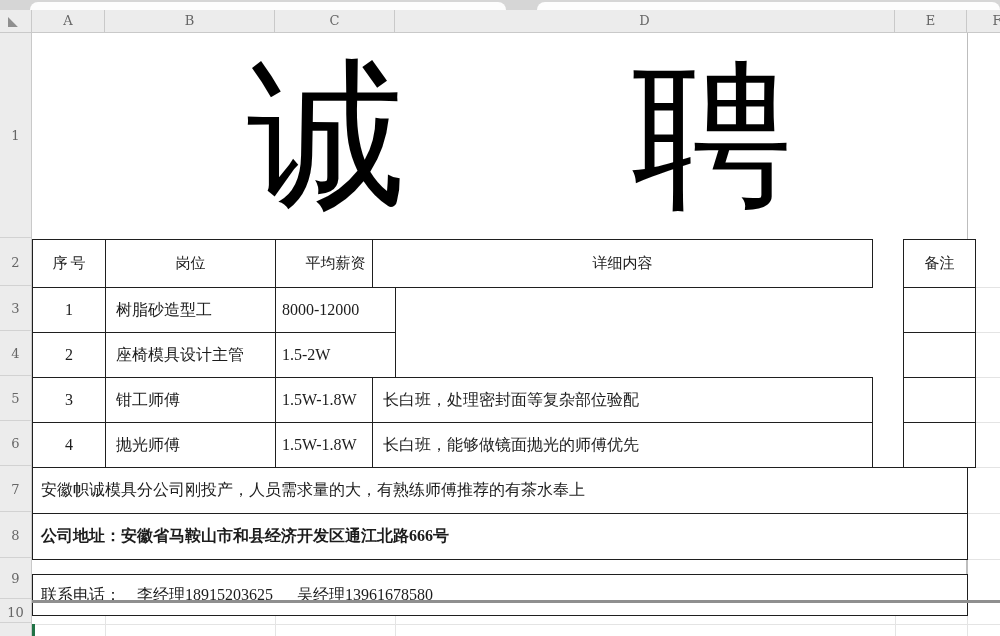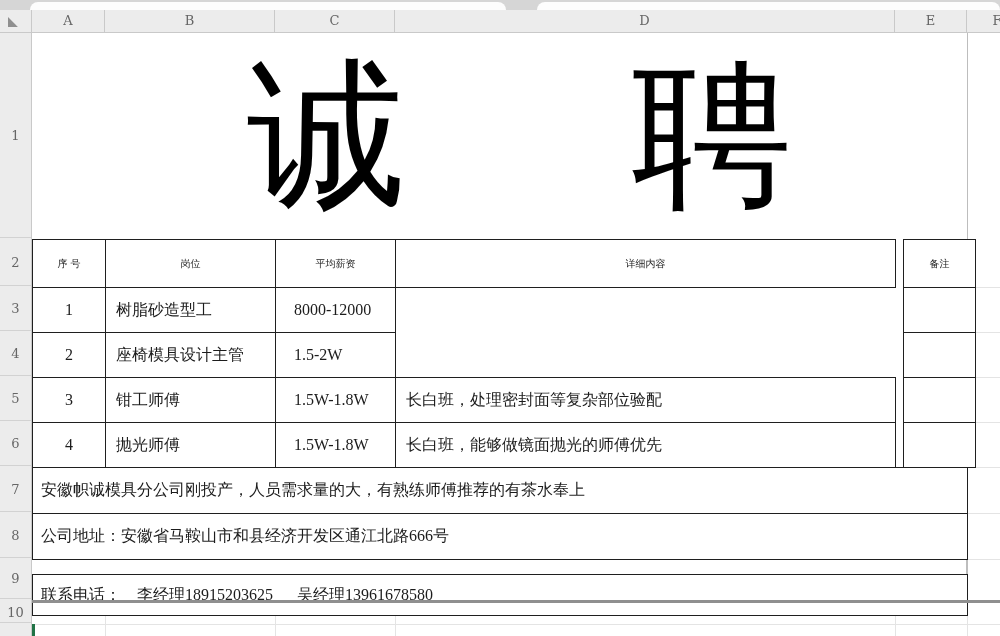--- a/index.html
+++ b/index.html
@@ -44,33 +44,33 @@
                 display:flex; align-items:center; justify-content:center; column-gap:225px;
                 padding-left:40px; }
   #title-cell span { font-size:160px; line-height:1; color:#000; }
 
   
   .cell { position:absolute; background:#fff; border:1.2px solid #1f1f1f;
           display:flex; align-items:center; color:#1c1c1c; font-size:16px; overflow:hidden;
           white-space:pre; }
   .c-no   { left:32px;  width:74px;  justify-content:center; }
   .c-pos  { left:105px; width:171px; padding-left:10px; }
-  .c-sal  { left:275px; width:121px; padding-left:18px; }
-  .c-det  { left:395px; width:501px; padding-left:10px; }
+  .c-sal  { left:275px; width:121px; padding-left:6px; }
+  .c-det  { left:372px; width:501px; padding-left:10px; }
   .c-note { left:895px; width:73px;  justify-content:center;margin-left:8px; }
   .c-full { left:32px;  width:936px; padding-left:8px; }
   .r2 { top:239px; height:49px; }
   .r3 { top:287px; height:46px; }
   .r4 { top:332px; height:46px; }
   .r5 { top:377px; height:46px; }
   .r6 { top:422px; height:46px; }
   .r7 { top:467px; height:47px; }
-  .r8 { top:513px; height:47px; }
+  .r8 { top:513px; height:47px;font-weight:bold; }
   .r9 { top:574px; height:42px; }
-  .hdr { justify-content:center; padding-left:0; font-size:10px; }
+  .hdr { justify-content:center; padding-left:0; font-size:15px; }
   .hdr.sp { letter-spacing:3px; padding-left:3px; }
 
   
   #sel-tick { position:absolute; left:32px; top:624px; width:3px; height:12px; background:#217346; }
 </style>
 </head>
 <body>
 
 <div id="screen">
 

